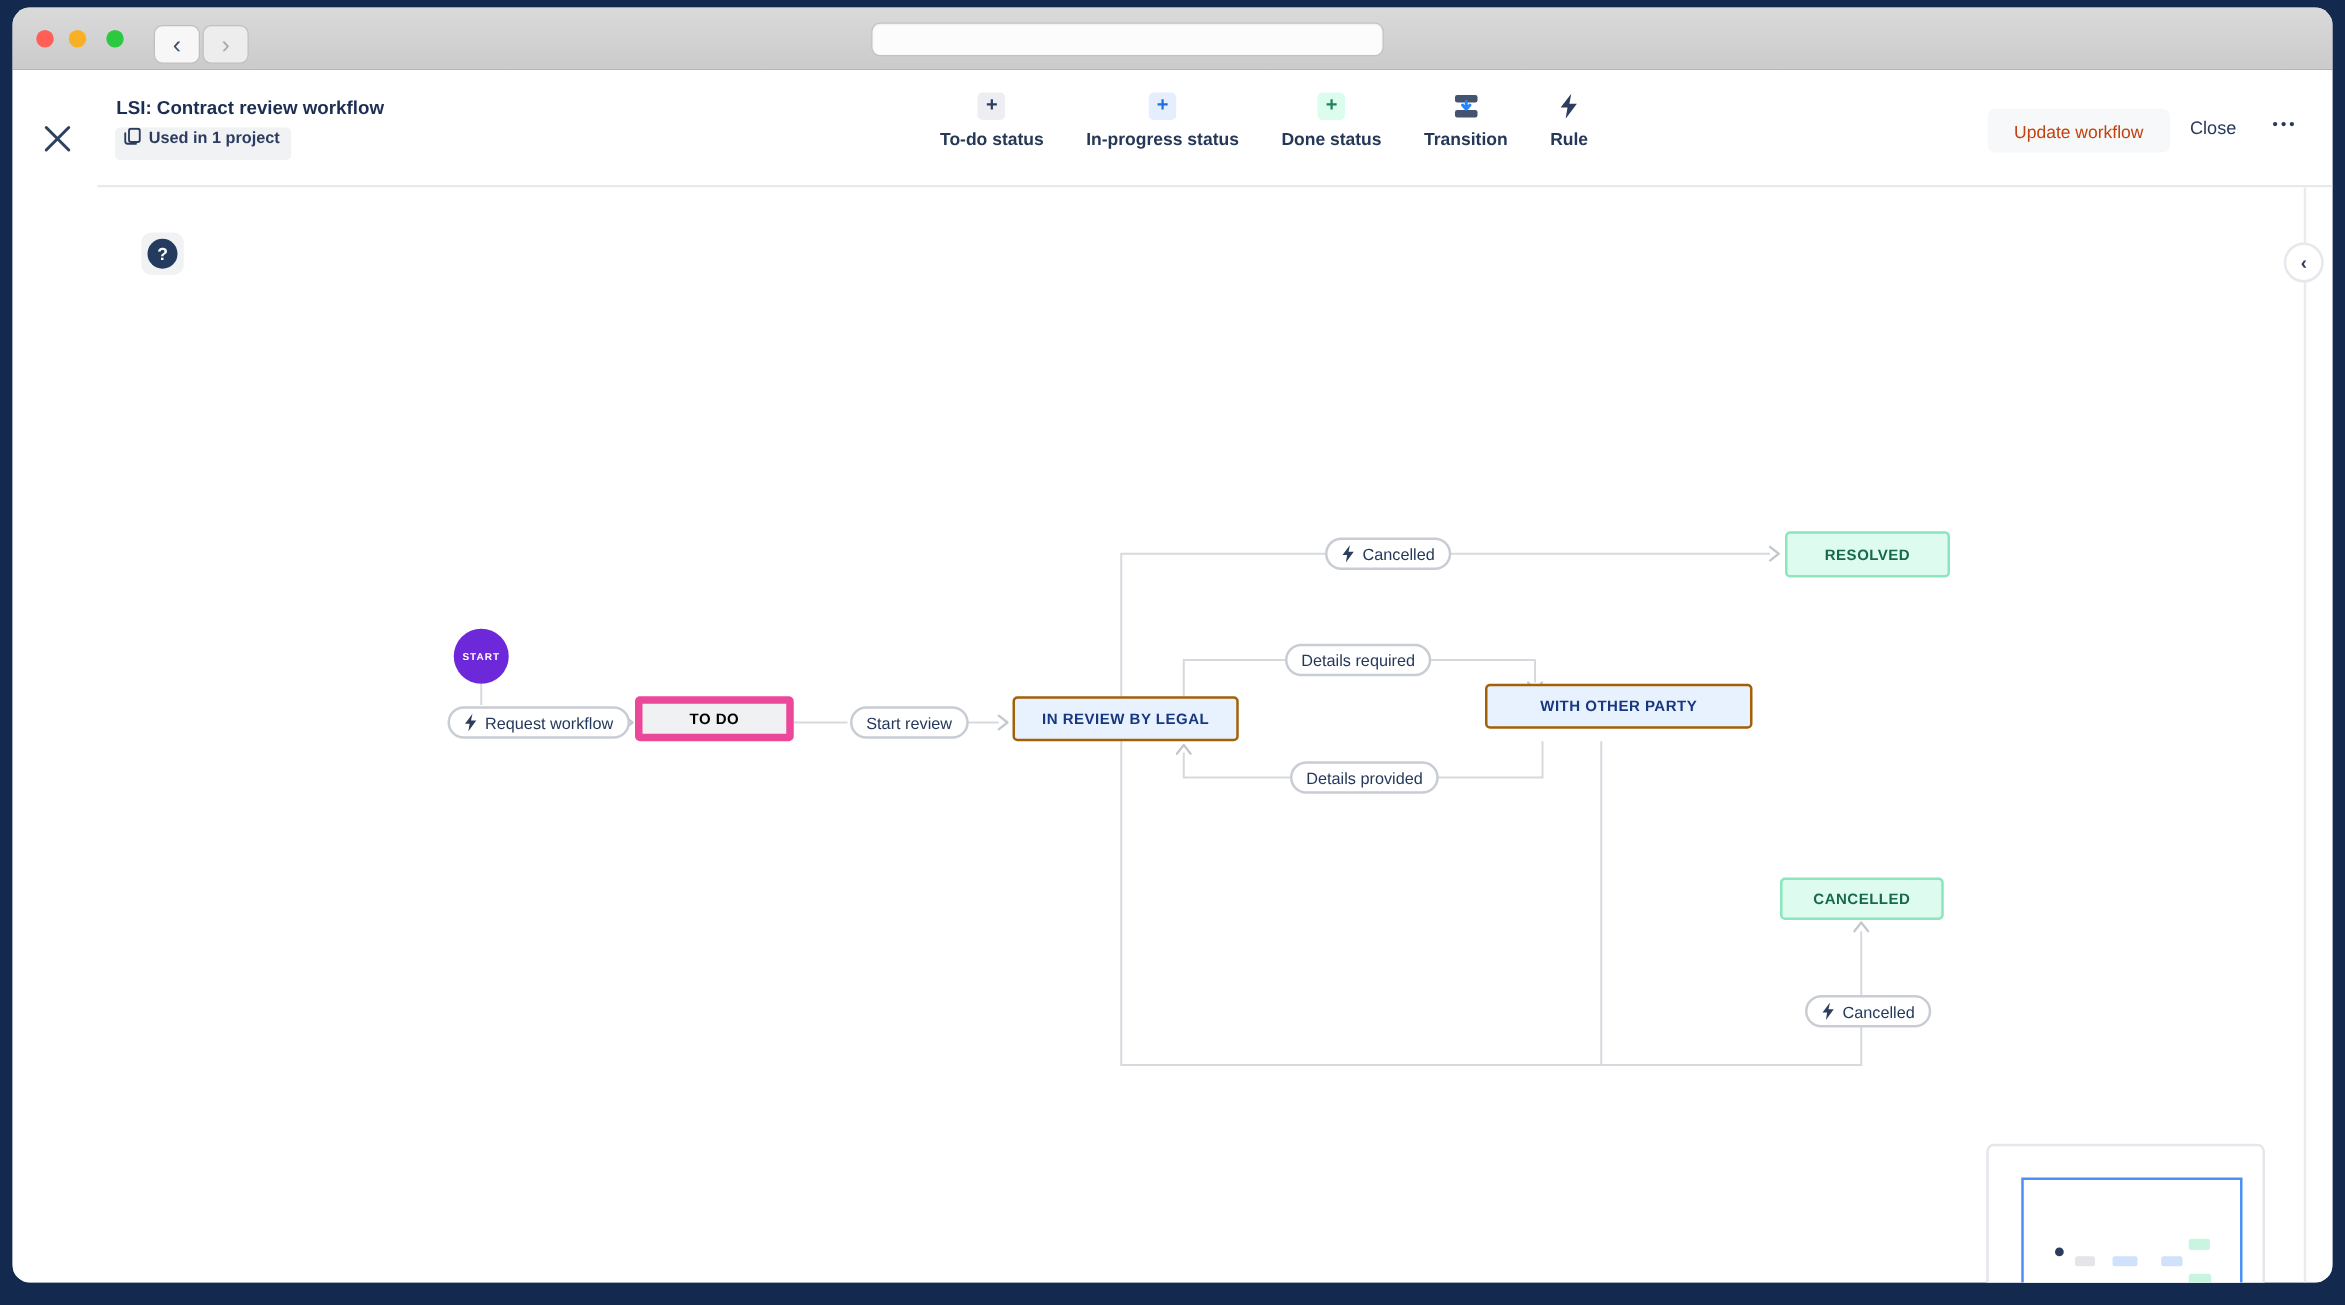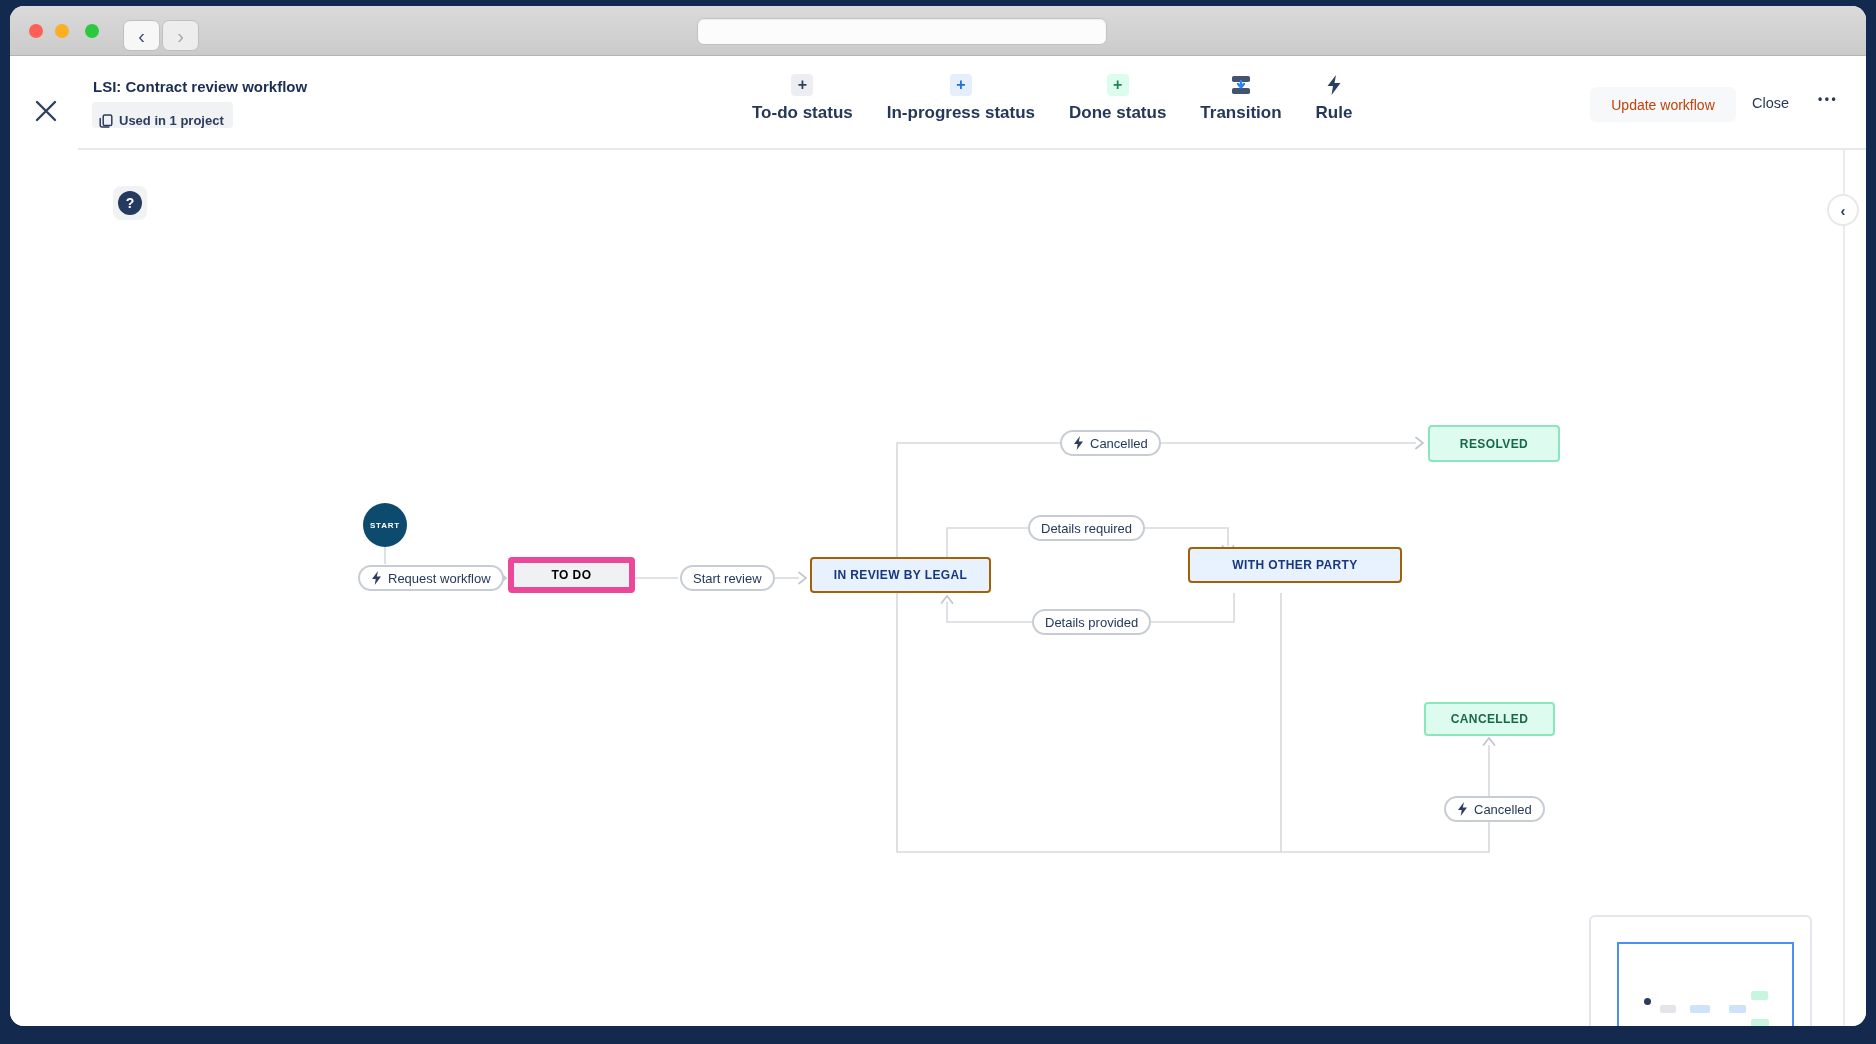--- a/index.html
+++ b/index.html
@@ -25,32 +25,32 @@
                 background:#fcfcfc; border:1px solid #c2c2c2; border-radius:7px;
                 box-shadow:inset 0 1px 2px rgba(0,0,0,.06); }
 
   
   .app-header { position:absolute; left:0; top:50px; right:0; height:94px; background:#fff; }
   .app-header::after { content:""; position:absolute; left:68px; right:0; bottom:0;
                        height:2px; background:#e7e9ed; }
   .close-x { position:absolute; left:23px; top:42px; width:26px; height:26px; cursor:pointer; }
   .wf-title { position:absolute; left:83px; top:22px; font-size:15px; font-weight:700; color:#1c2e52; }
   .wf-badge { position:absolute; left:82px; top:46px; height:26px; background:#f1f2f4;
-              border-radius:4px; display:flex; align-items:flex-end; gap:6px; padding:0 9px 0 7px;
+              border-radius:4px; display:flex; align-items:flex-start; gap:6px; padding:0 9px 0 7px;
               font-size:13px; font-weight:700; color:#2b3c5e; }
 
   .toolbar { position:absolute; left:742px; top:18px; display:flex; gap:34px; }
   .tool { display:flex; flex-direction:column; align-items:center; gap:7px; cursor:pointer; }
   .tool-icon { width:22px; height:22px; border-radius:4px; display:flex; align-items:center;
                justify-content:center; font-size:16px; font-weight:700; }
   .ti-todo { background:#eceef1; color:#2c3e5d; }
   .ti-inprog { background:#e4eefd; color:#1d6fe0; }
   .ti-done { background:#dcfdee; color:#1f845a; }
   .ti-plain { background:transparent; }
-  .tool-label { font-size:17px; font-weight:600; color:#253858; white-space:nowrap; }
+  .tool-label { font-size:14px; font-weight:600; color:#253858; white-space:nowrap; }
 
   .btn-update { position:absolute; left:1580px; top:31px; width:146px; height:35px;
                 background:#f7f8f9; color:#c2410c; border:none; border-radius:6px;
                 font-family:inherit; font-size:14px; font-weight:500; }
   .btn-close { position:absolute; left:1742px; top:39px; background:none; border:none;
                font-family:inherit; font-size:14.5px; font-weight:500; color:#29395a; cursor:pointer; }
   .btn-more { position:absolute; left:1808px; top:36px; background:none; border:none;
               font-family:inherit; font-size:12px; letter-spacing:2.5px; font-weight:700;
               color:#29395a; cursor:pointer; }
 
@@ -71,21 +71,21 @@
   svg.wires { position:absolute; left:0; top:0; pointer-events:none; }
 
   
   .node { position:absolute; display:flex; align-items:center; justify-content:center;
           font-weight:700; font-size:12px; letter-spacing:.4px; border-radius:4px; cursor:pointer; }
   .st-todo { background:#f0f1f3; border:6px solid #ec4899; color:#000000; }
   .st-blue { background:#e8f1fe; border:2px solid #a16207; color:#17377e; }
   .st-green { background:#ddfbee; border:2px solid #8ae6bd; color:#17694c; }
 
   .start-node { position:absolute; left:353px; top:353px; width:44px; height:44px; border-radius:50%;
-                background:#0c4a6e; color:#fff; font-size:8px; font-weight:700; letter-spacing:.8px;
+                background:#6d28d9; color:#fff; font-size:8px; font-weight:700; letter-spacing:.8px;
                 display:flex; align-items:center; justify-content:center; cursor:pointer; }
 
   .pill { position:absolute; height:26px; background:#fff; border:2px solid #c8cdd5;
           border-radius:14px; display:flex; align-items:center; justify-content:center;
           gap:6px; padding:0 11px; font-size:13px; font-weight:500; color:#24395c;
           white-space:nowrap; cursor:pointer; }
 
   
   .minimap { position:absolute; left:1579px; top:765px; width:223px; height:130px;
              background:#fff; border:2px solid #e3e6ea; border-radius:6px; cursor:pointer; }

